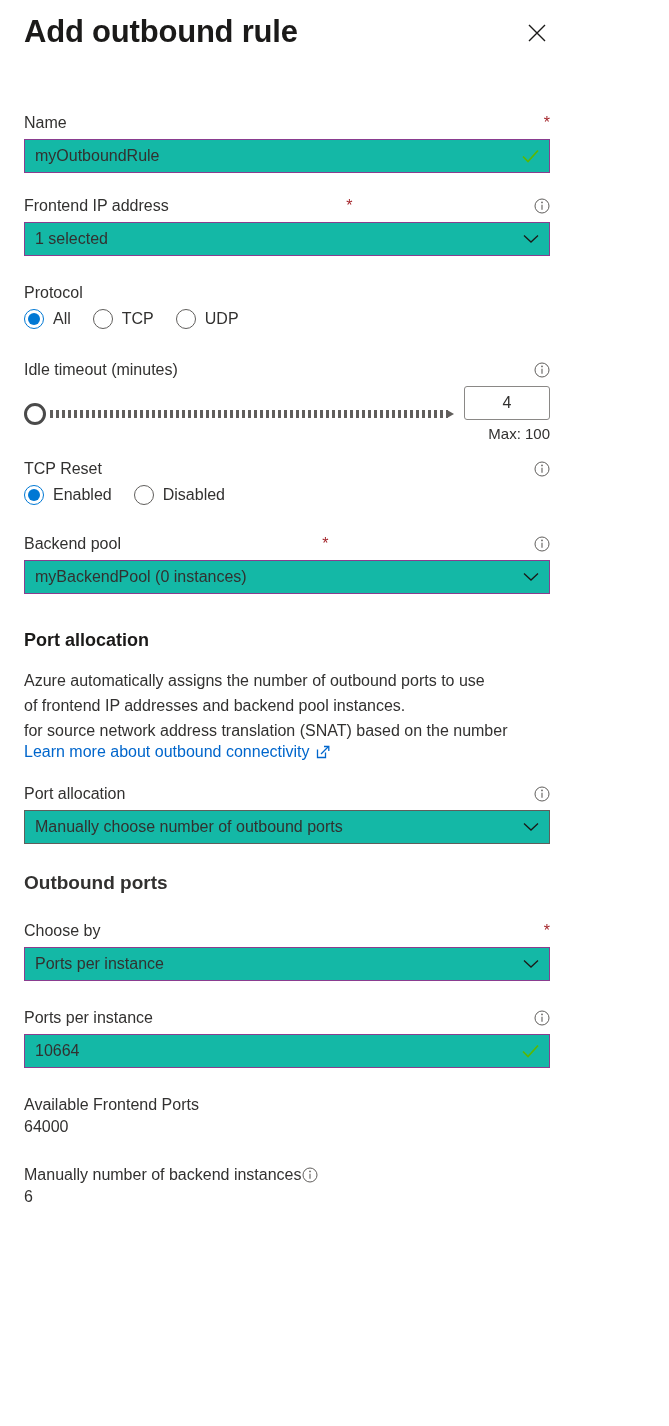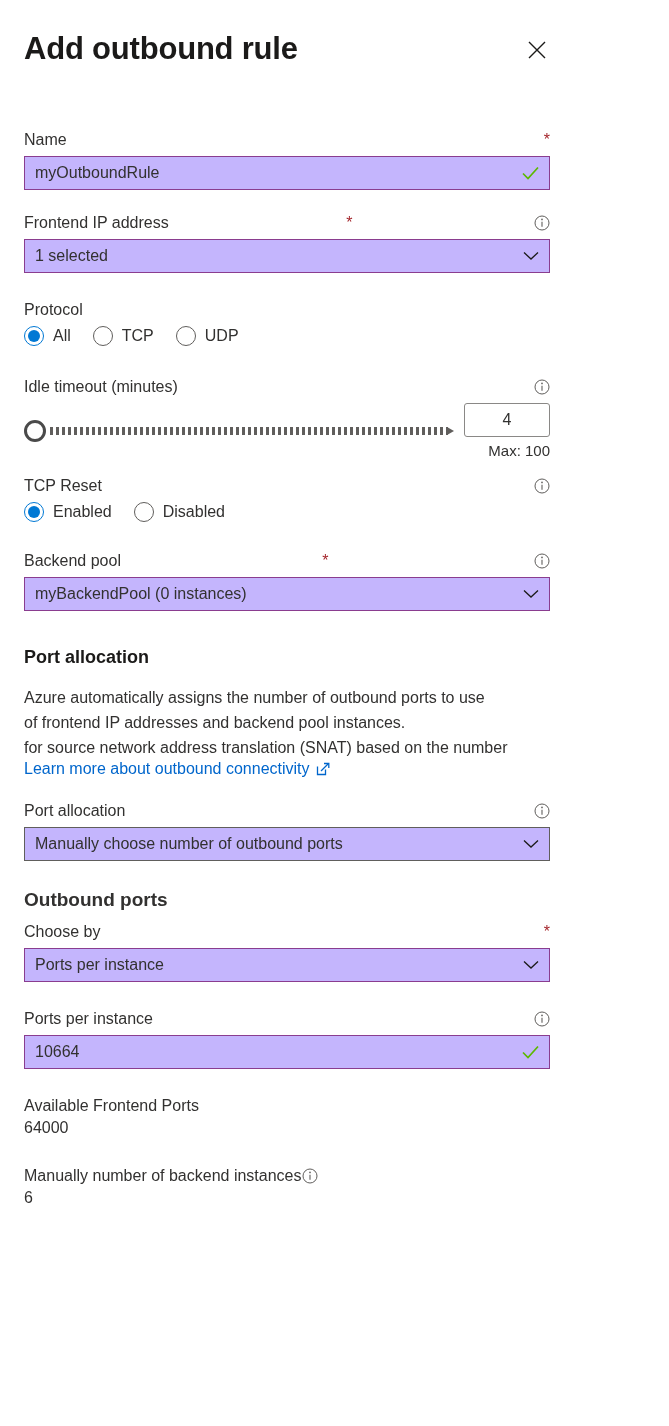--- a/index.html
+++ b/index.html
@@ -5,21 +5,21 @@
   * { box-sizing: border-box; }
   html, body { margin: 0; padding: 0; }
   body {
     width: 669px;
     height: 1426px;
     background: #ffffff;
     font-family: "Liberation Sans", sans-serif;
     color: #1b1a19;
     overflow: hidden;
   }
-  .blade { position: relative; width: 574px; height: 1426px; padding: 17px 24px; }
+  .blade { position: relative; width: 574px; height: 1426px; padding: 0 24px; }
 
   
   .header { position: relative; padding-top: 12px; height: 74px; }
   .blade-title {
     font-size: 31px;
     font-weight: 600;
     letter-spacing: -0.2px;
     color: #1b1a19;
     line-height: 40px;
     margin: 0;
@@ -42,21 +42,21 @@
     justify-content: space-between;
   }
   .label-row .req { color: #a4262c; margin-left: 4px; font-size: 16px; line-height: 16px; }
   .label-row .info { margin-left: 8px; display: inline-flex; }
   .info svg { display: block; }
 
   .ctrl {
     position: relative;
     height: 34px;
     border: 1px solid #8a3d8f;
-    background: #c4b5fd;
+    background: #14b8a6;
     display: flex; align-items: center;
     padding: 0 10px;
   }
   .ctrl.gray { border-color: #605e5c; gap: 11px; }
   .ctrl .val {
     font-size: 16px; color: #323130; line-height: 20px;
     flex: 1; white-space: nowrap; overflow: hidden; text-overflow: ellipsis;
   }
   .ctrl .chev { width: 22px; display: flex; justify-content: flex-end; align-items: center; }
   .ctrl .ok { width: 22px; display: flex; justify-content: flex-end; align-items: center; }
@@ -121,21 +121,21 @@
   .readonly-val { font-size: 16px; color: #323130; line-height: 22px; }
 
   
   .mt-38 { margin-top: 38px; }
   .mt-34 { margin-top: 34px; }
   .mt-30 { margin-top: 30px; }
   .mt-28 { margin-top: 28px; }
   .mt-26 { margin-top: 26px; }
   .mt-22 { margin-top: 22px; }
   .mt-16 { margin-top: 16px; }
-  .mt-8  { margin-top: 8px; }
+  .mt-8  { margin-top: 24px; }
 </style>
 </head>
 <body>
 
 <div class="blade">
 
   <div class="header">
     <h1 class="blade-title">Add outbound rule</h1>
     <button class="close-btn">
       <span>

